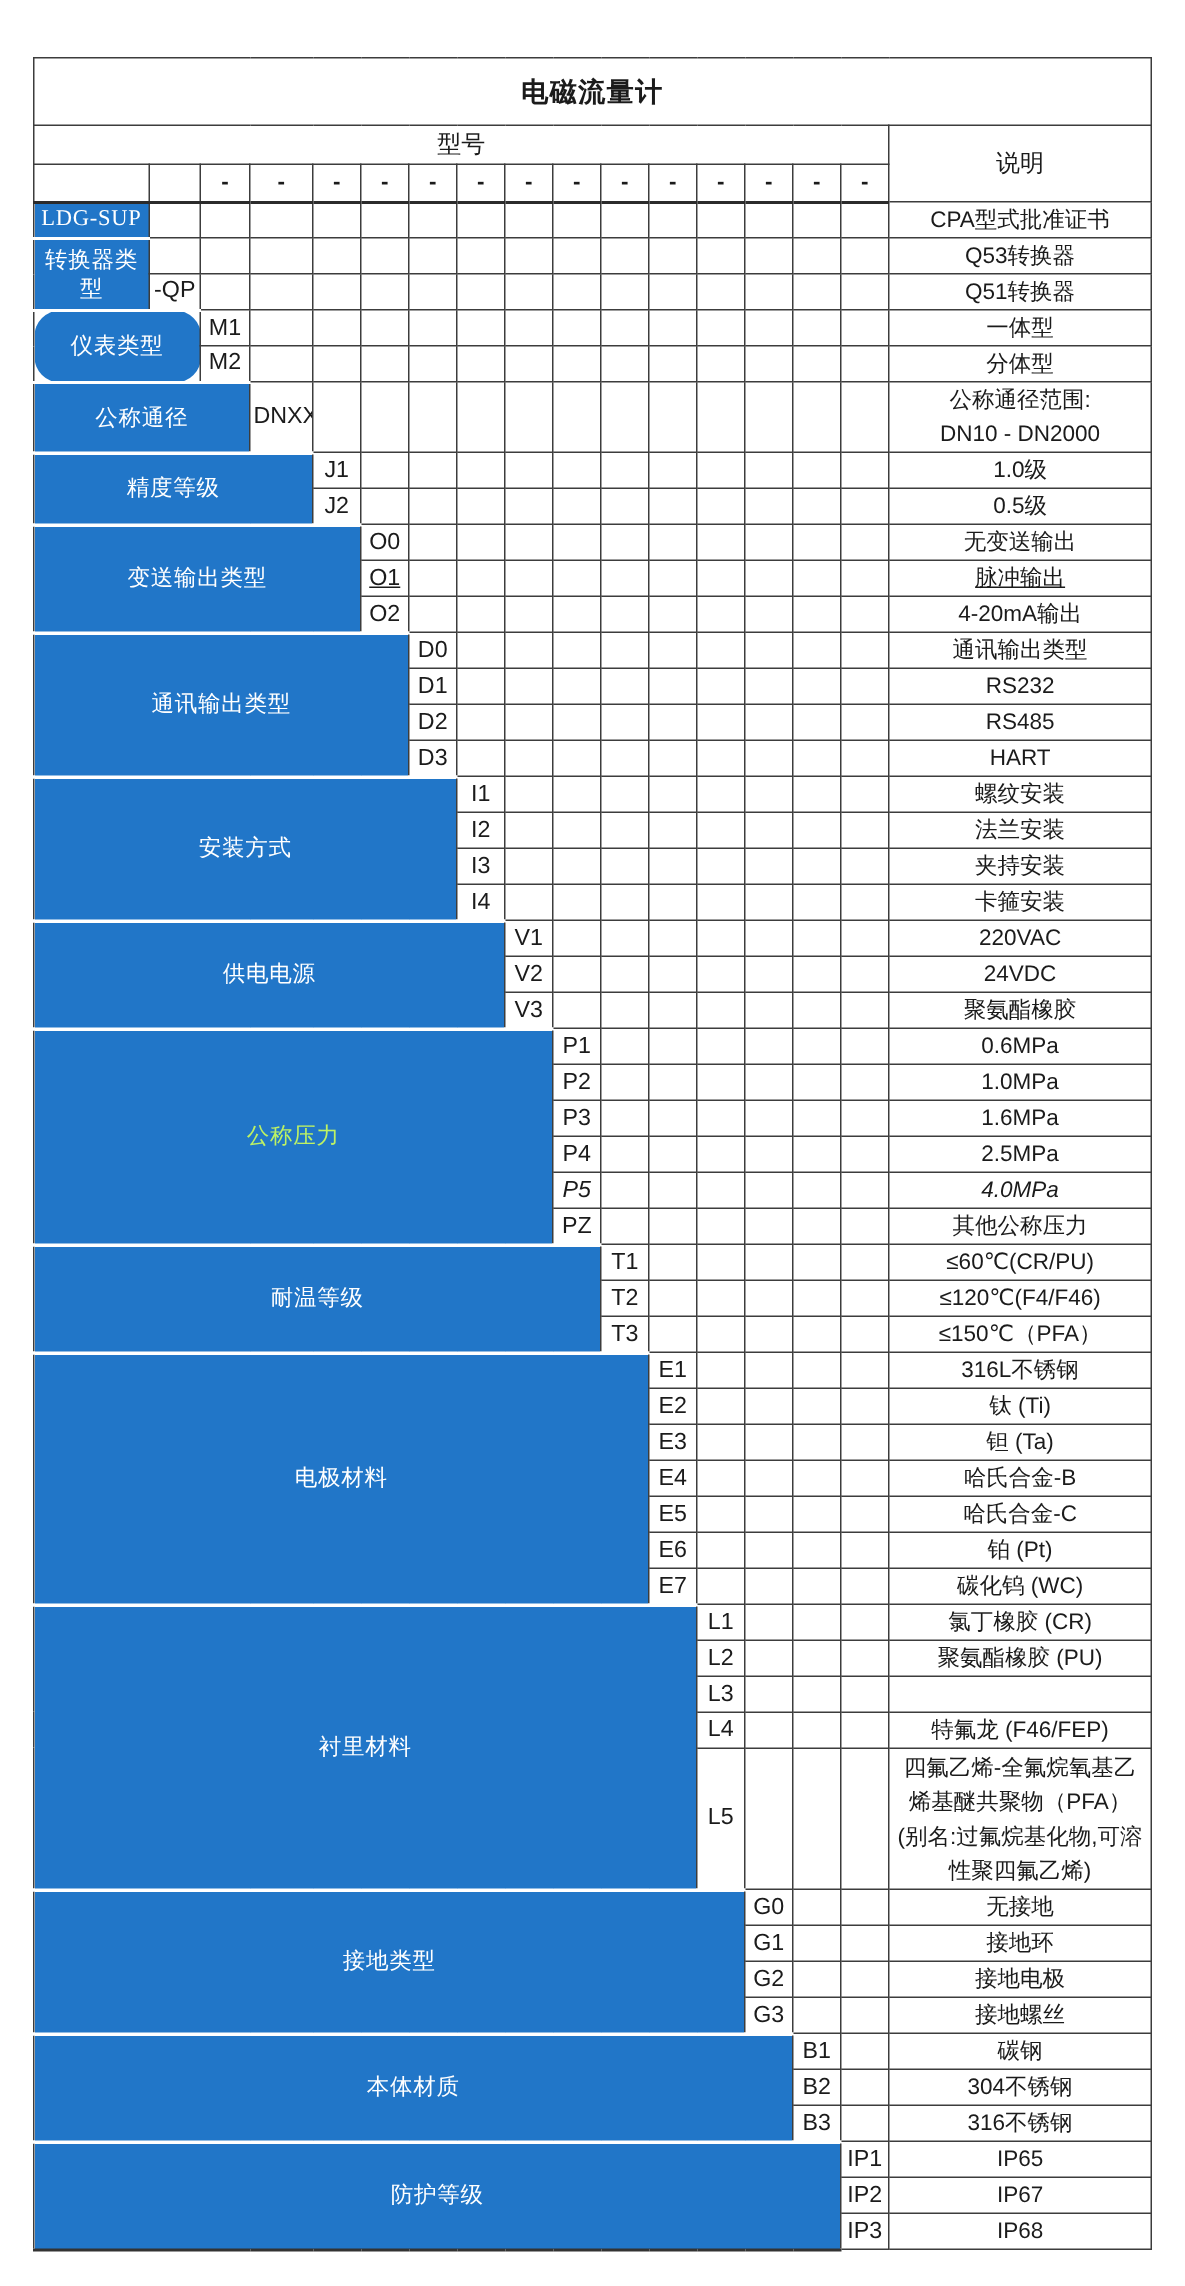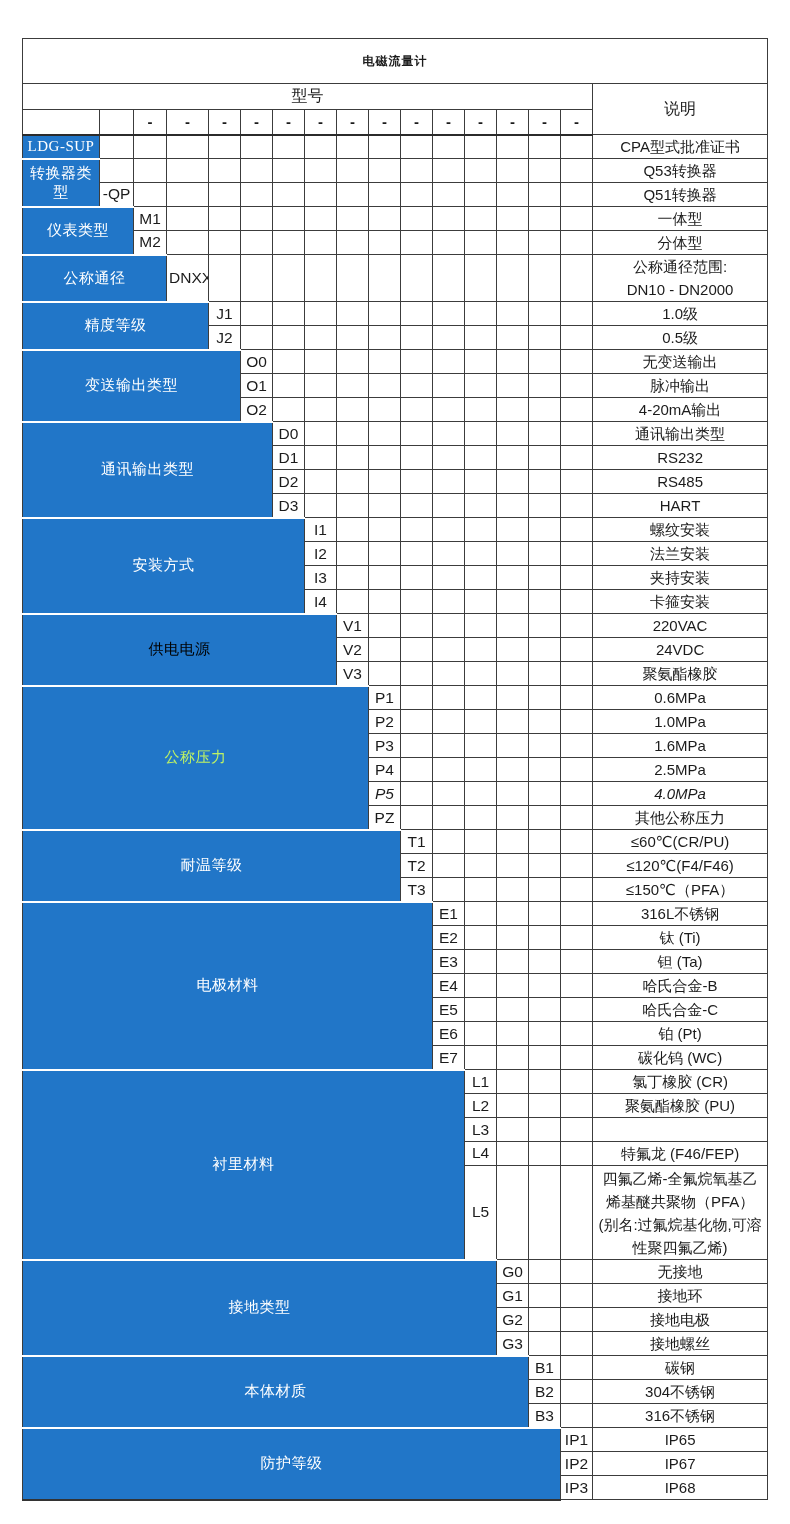--- a/index.html
+++ b/index.html
@@ -12,21 +12,21 @@
     border-collapse:collapse;table-layout:fixed;
     border:1.5px solid #333333;
   }
   td{
     border:1px solid #3c3c3c;
     text-align:center;vertical-align:middle;
     font-size:15px;padding:0 2px;overflow:hidden;
     color:#1b1b1b;
   }
   tr.title-row{height:45px;}
-  td.title{font-size:12px;font-weight:bold;letter-spacing:1px;}
+  td.title{font-size:18px;font-weight:bold;letter-spacing:1px;}
   tr.model-row{height:26px;}
   td.model-head,td.desc-head{font-size:16px;}
   tr.dash-row{height:25px;}
   tr.dash-row td{border-bottom:2.5px solid #2b2b2b;font-weight:bold;}
   td.blue{
     background:#2176C8;color:#ffffff;
     border-top:2px solid #ffffff;border-bottom:2px solid #ffffff;
     font-size:15px;letter-spacing:0.5px;
   }
   td.blue.last-blue{border-bottom:2.5px solid #333333;}
@@ -135,21 +135,21 @@
           <td></td>
           <td></td>
           <td></td>
           <td></td>
           <td></td>
           <td></td>
           <td></td>
           <td class="desc">Q51转换器</td>
         </tr>
         <tr style="height: 23.63px;">
-          <td class="blue" colspan="2" rowspan="2" style="background: rgb(33, 118, 200); color: rgb(255, 255, 255);">仪表类型</td>
+          <td class="blue" colspan="2" rowspan="2" style="background: rgb(33, 118, 200); color: rgb(255, 255, 255); border-radius: 17px;">仪表类型</td>
           <td class="code">M1</td>
           <td></td>
           <td></td>
           <td></td>
           <td></td>
           <td></td>
           <td></td>
           <td></td>
           <td></td>
           <td></td>
@@ -233,21 +233,21 @@
           <td></td>
           <td></td>
           <td></td>
           <td></td>
           <td></td>
           <td></td>
           <td></td>
           <td></td>
           <td class="desc">无变送输出</td>
         </tr>
-        <tr style="height: 23.63px;">
+        <tr style="height: 23.63px; text-decoration: underline;">
           <td class="code">O1</td>
           <td></td>
           <td></td>
           <td></td>
           <td></td>
           <td></td>
           <td></td>
           <td></td>
           <td></td>
           <td></td>
@@ -364,21 +364,21 @@
           <td></td>
           <td></td>
           <td></td>
           <td></td>
           <td></td>
           <td></td>
           <td></td>
           <td class="desc">卡箍安装</td>
         </tr>
         <tr style="height: 23.63px;">
-          <td class="blue" colspan="8" rowspan="3" style="background: rgb(33, 118, 200); color: #000000;">供电电源</td>
+          <td class="blue" colspan="8" rowspan="3" style="background: rgb(33, 118, 200); color: #ffffff;">供电电源</td>
           <td class="code">V1</td>
           <td></td>
           <td></td>
           <td></td>
           <td></td>
           <td></td>
           <td></td>
           <td></td>
           <td class="desc">220VAC</td>
         </tr>

